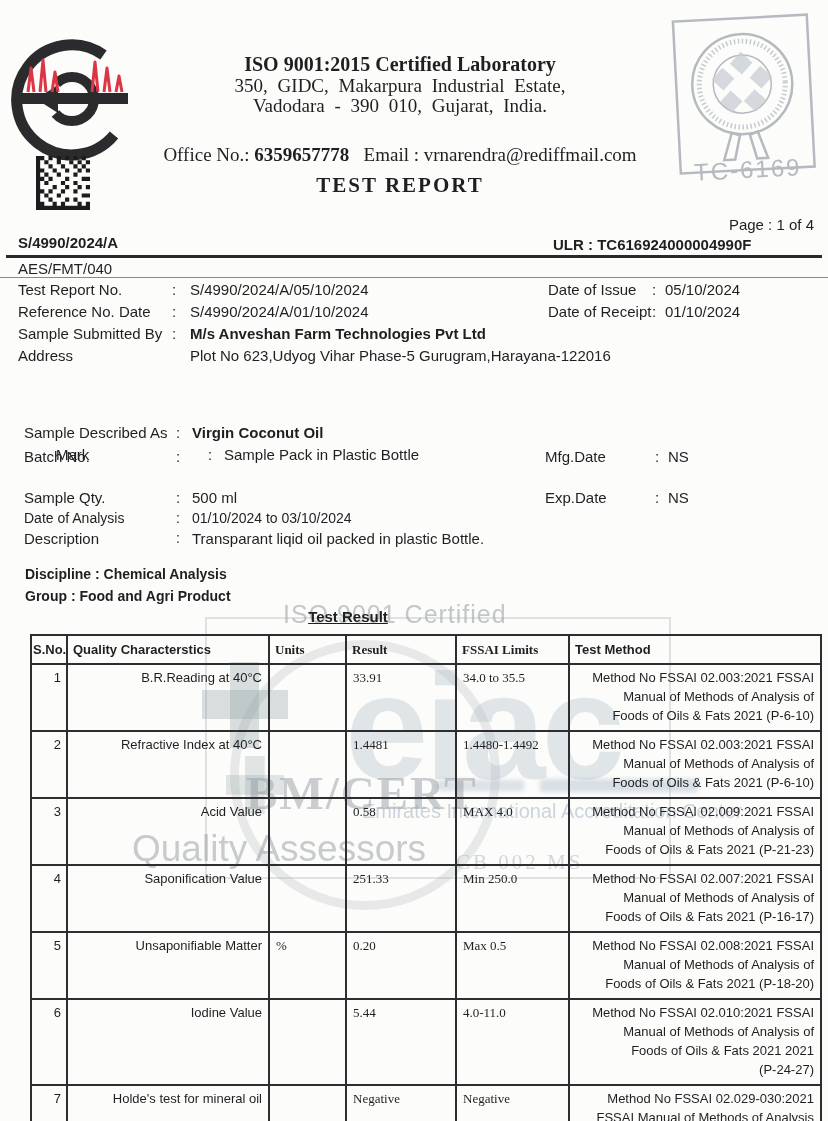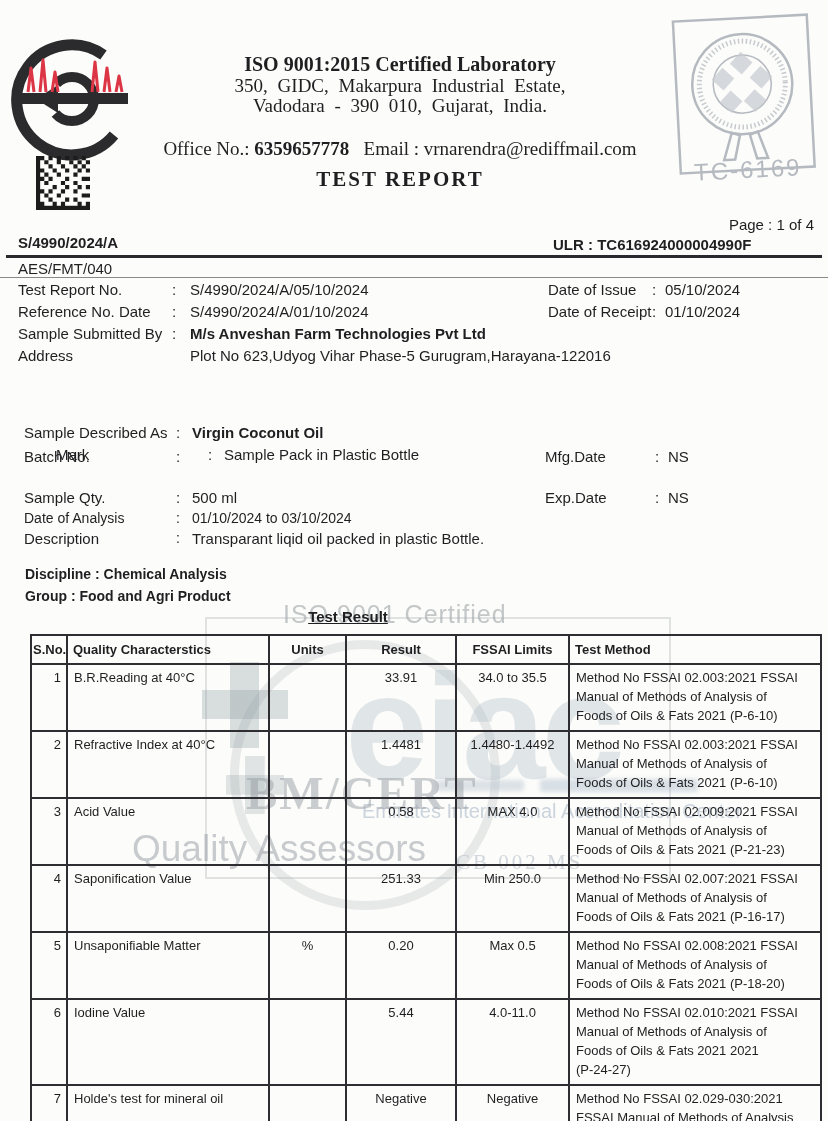--- a/index.html
+++ b/index.html
@@ -33,21 +33,21 @@
   .wm-cb    { left:456px; top:850px; font-size:21px; color:rgba(162,176,190,.48); letter-spacing:3px; font-family:"Liberation Serif",serif; }
   
   .fg { position:absolute; inset:0; z-index:1; }
   .logo { left:8px; top:22px; }
   .barcode { left:36px; top:156px; }
   .stamp { right:8px; top:12px; }
   .header-text { left:138px; top:50px; width:524px; text-align:center; }
   .company-name { font-size:35px; font-weight:bold; line-height:38px; letter-spacing:0px; }
   .iso-line  { margin-top:3px; font-family:"Liberation Serif",serif; font-weight:bold; font-size:20px; }
   .addr-line { font-family:"Liberation Serif",serif; font-size:19px; line-height:20px; word-spacing:5px; }
-  .office-line { margin-top:22px; font-family:"Liberation Serif",serif; font-size:19px; }
+  .office-line { margin-top:28px; font-family:"Liberation Serif",serif; font-size:19px; }
   .office-line b { font-weight:bold; }
   .report-title { margin-top:7px; font-family:"Liberation Serif",serif; font-weight:bold; font-size:21px; letter-spacing:2px; }
   .page-label { top:216px; right:14px; font-size:15px; }
   .ref-left  { left:18px;  top:234px; font-size:15px; font-weight:bold; }
   .ulr       { left:553px; top:236px; font-size:15px; font-weight:bold; }
   .rule-thick{ left:6px; top:255px; width:816px; height:3px; background:#2a2a2e; }
   .format-code{ left:18px; top:260px; font-size:15px; }
   .rule-thin { left:0; top:277px; width:828px; height:1px; background:#8a8a8a; }
   .irow { position:absolute; left:0; width:828px; height:22px; font-size:15px; }
   .irow .lab  { position:absolute; left:18px; }
@@ -63,24 +63,24 @@
   .srow .rlab { position:absolute; left:545px; }
   .srow .rcol { position:absolute; left:655px; }
   .srow .rval { position:absolute; left:668px; }
   .small { font-size:14px; }
   .bold { font-weight:bold; }
   .discipline { left:25px; top:566px; font-size:14px; font-weight:bold; }
   .group      { left:25px; top:588px; font-size:14px; font-weight:bold; }
   .tr-title   { left:16px; top:608px; width:664px; text-align:center; font-size:15px; font-weight:bold; text-decoration:underline; }
   
   .rtable { position:absolute; left:30px; top:634px; border-collapse:collapse; table-layout:fixed; width:790px; background:transparent; }
-  .rtable th, .rtable td { border:2px solid #2e2e32; vertical-align:top; line-height:19px; background:transparent; }
+  .rtable th, .rtable td { border:2px solid #2e2e32; vertical-align:top; line-height:19px; background:transparent;text-align:right; }
   .rtable th { font-size:13px; font-weight:bold; padding:4px 5px; text-align:left; }
   .rtable td { font-size:13px; padding:3px 6px 5px; }
-  th.c, td.c { text-align:center; }
+  th.c, td.c { text-align:left;font-family:Liberation Serif, serif; }
   td.sno { text-align:right; padding-right:5px; }
   th.sno { padding:4px 1px; }
   td.method { white-space:pre-line; }
 </style>
 </head>
 <body>
 
 <div class="page">
 
   <div class="wm wm-iso">ISO 9001 Certified</div>

